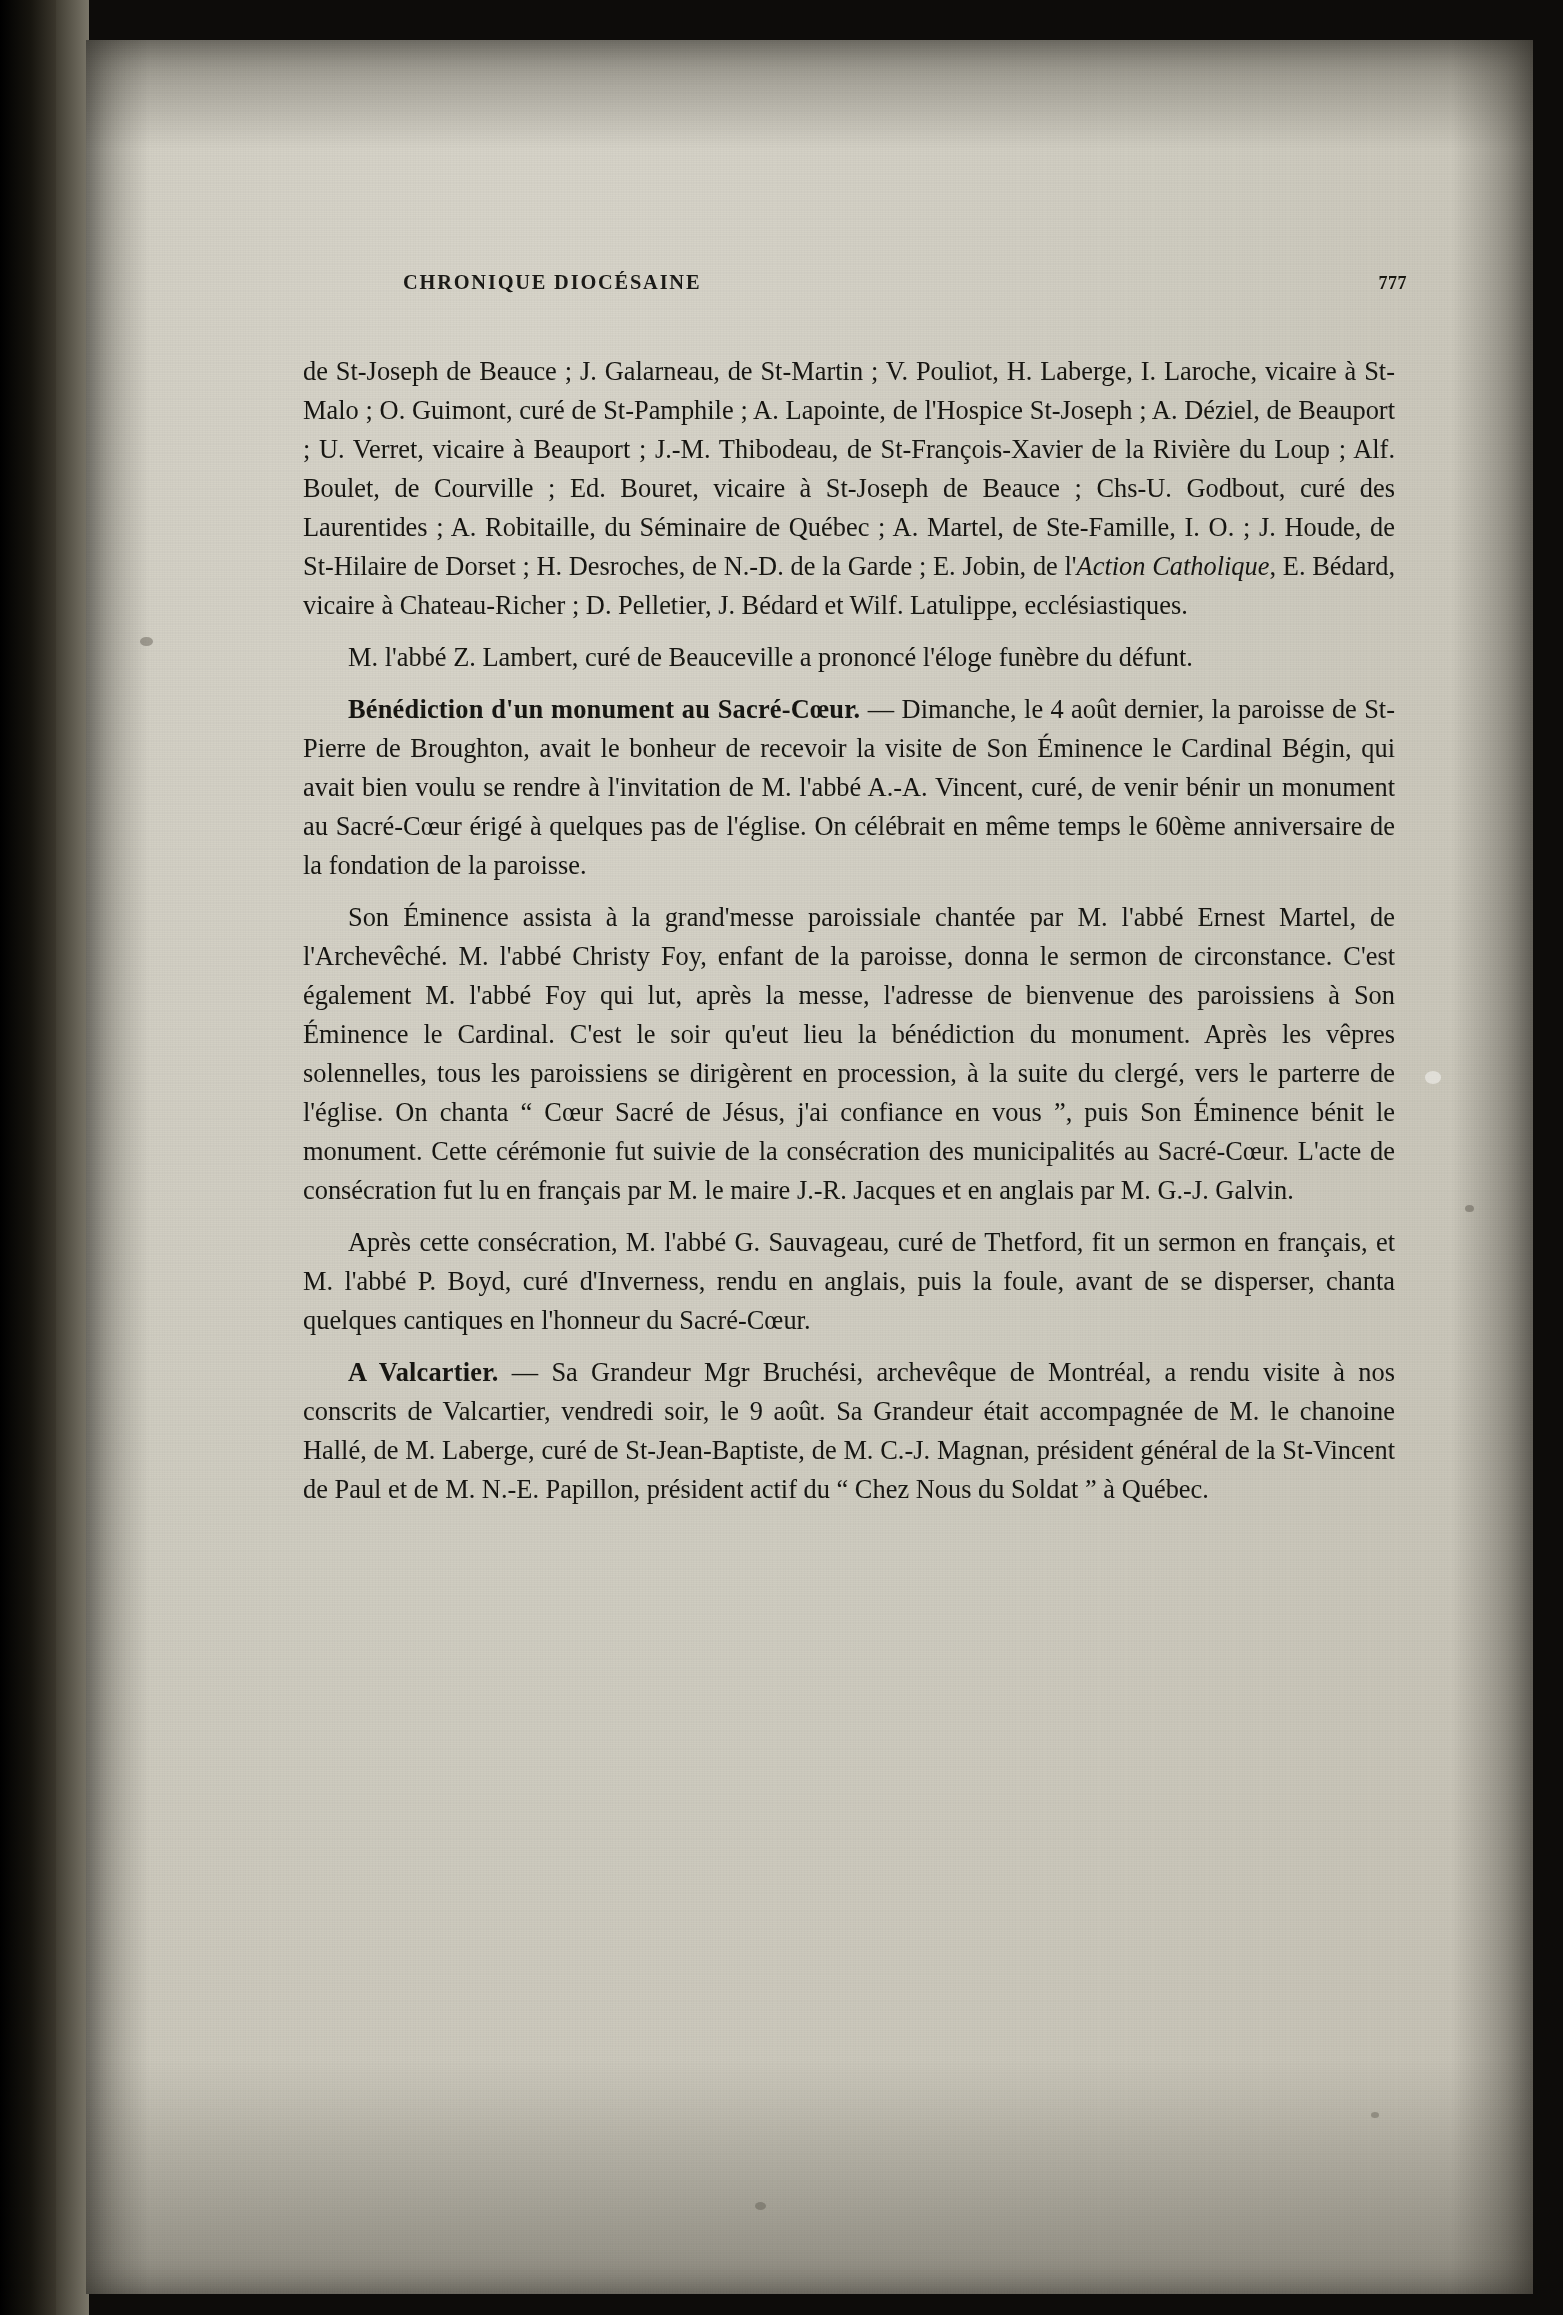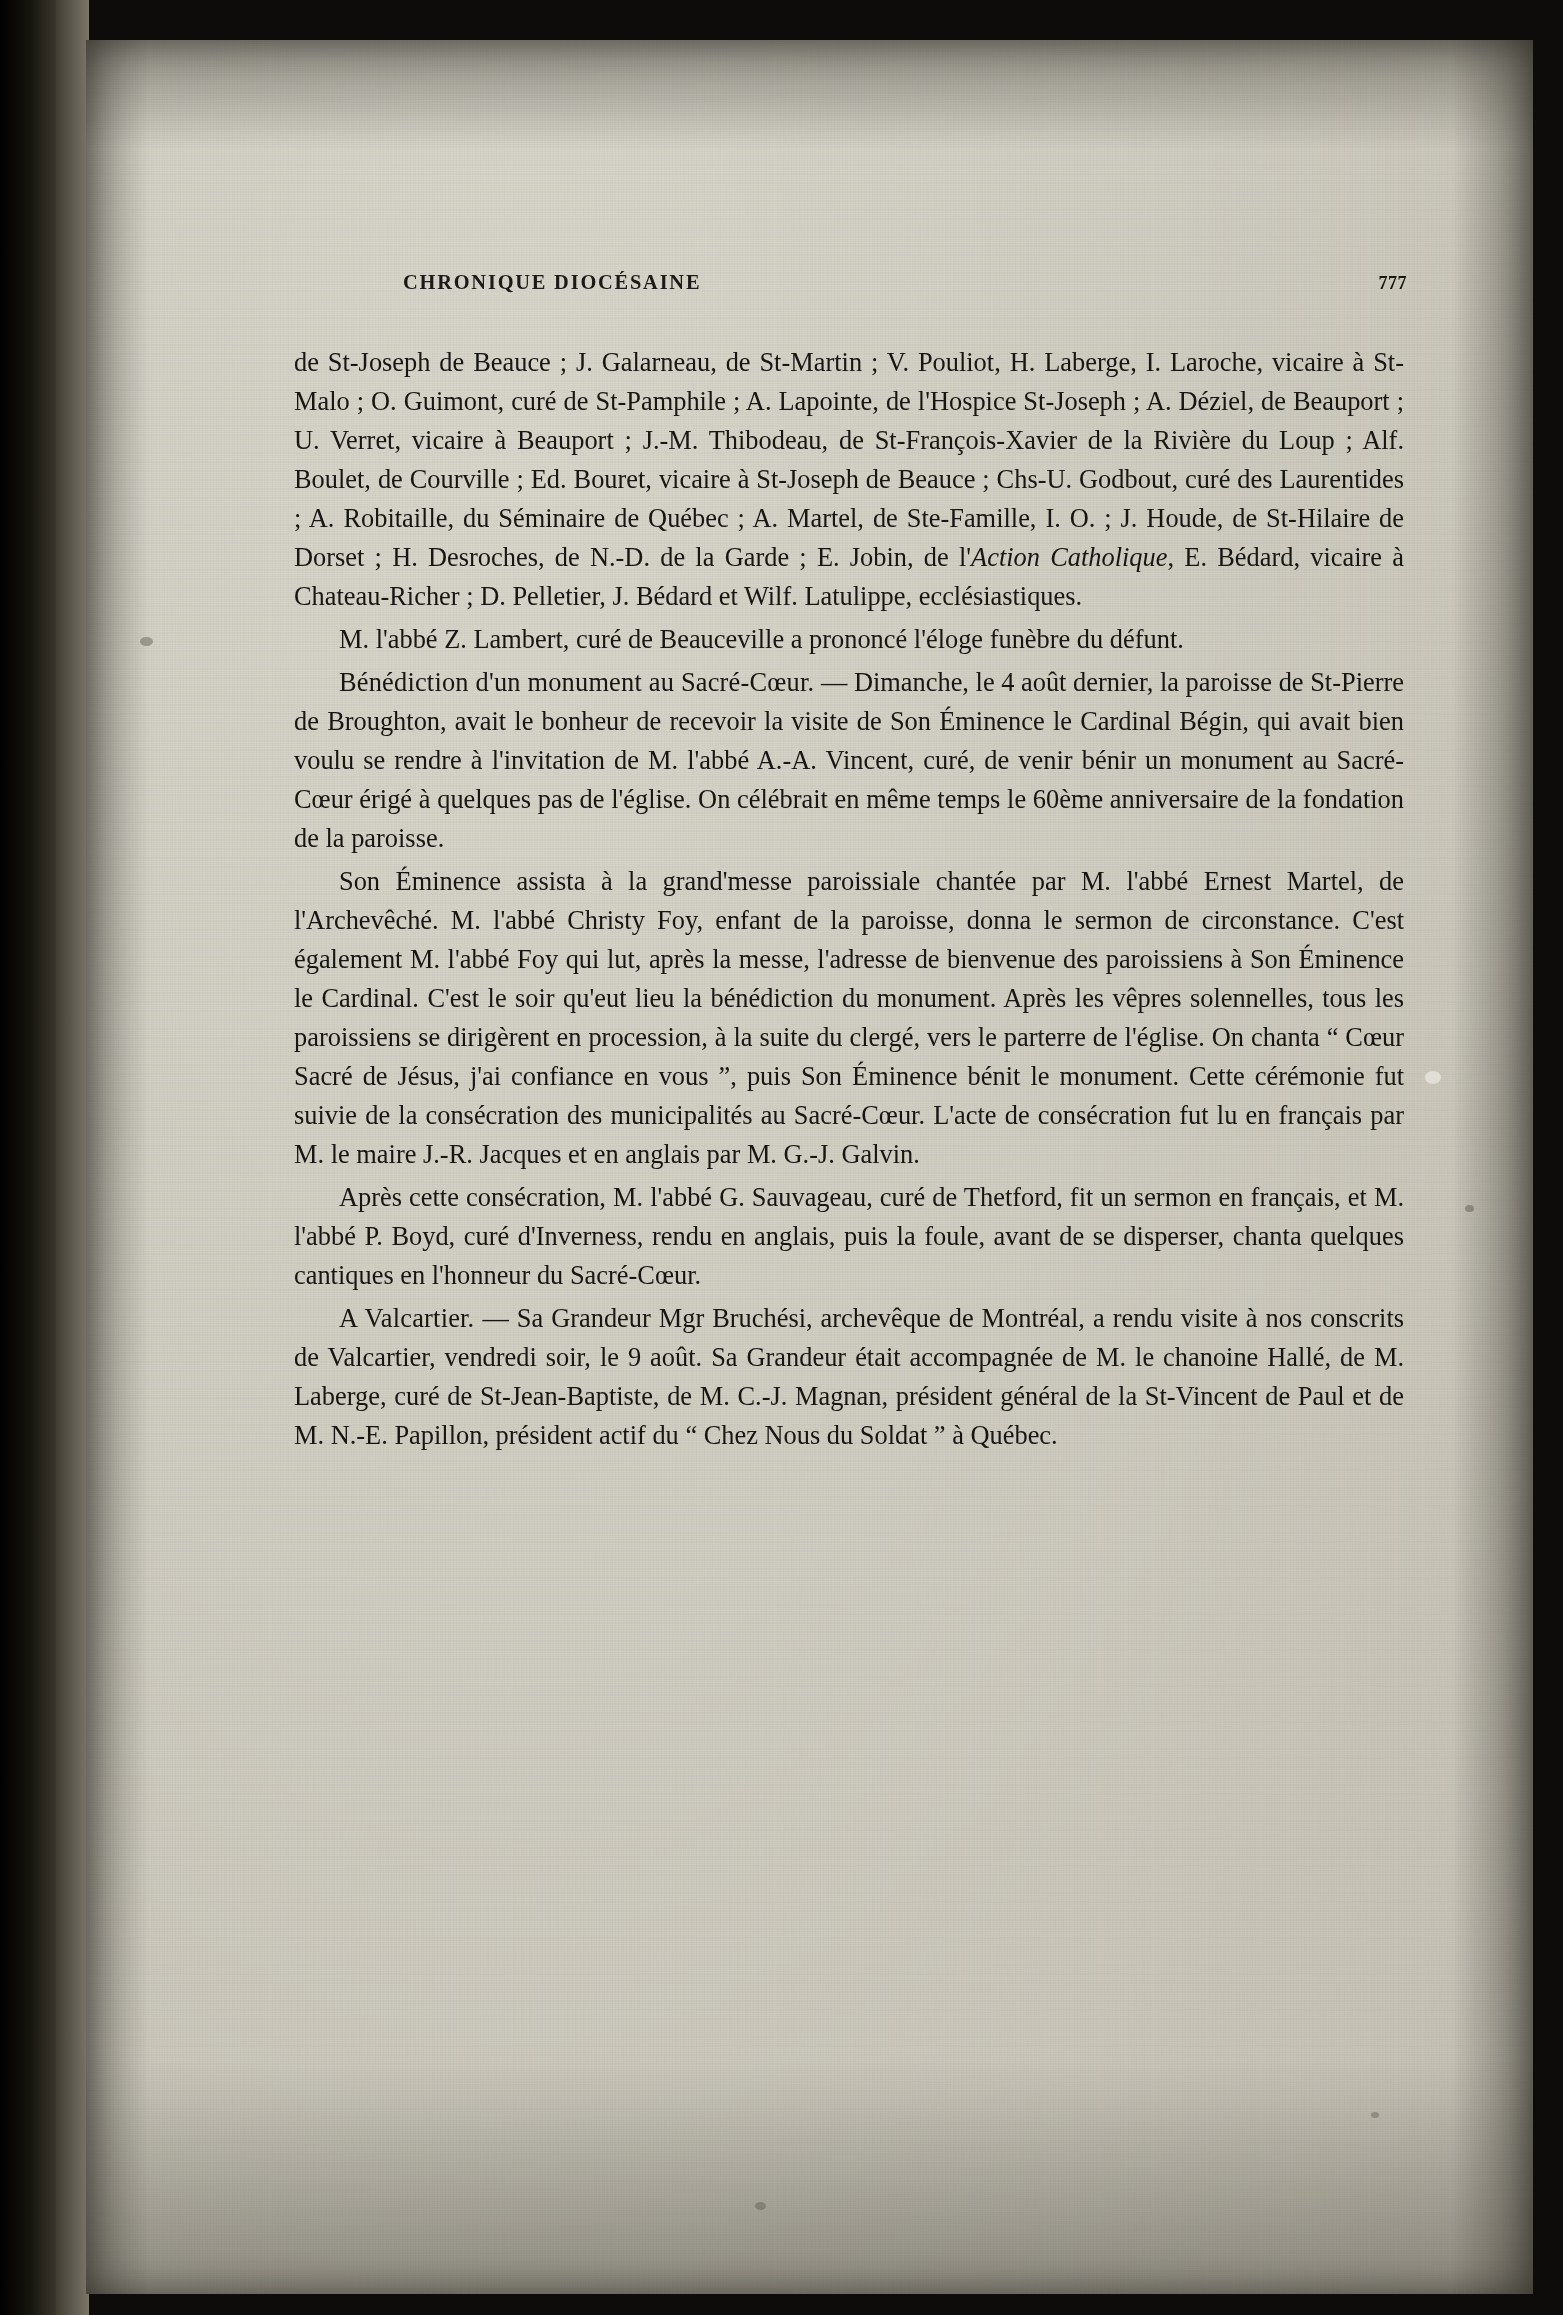--- a/index.html
+++ b/index.html
@@ -119,32 +119,32 @@
     left: 204px;
     top: 299px;
     width: 1118px;
     font-size: 26.4px;
     line-height: 39px;
     color: #171612;
     text-align: justify;
     text-justify: inter-word;
   }
   .para {
-    margin: 4px;
+    margin: 13px;
     text-indent: 0;
   }
   .para.indent {
     text-indent: 45px;
   }
   .para + .para {
     margin-top: 0px;
   }
   .it { font-style: italic; }
   .bold-head {
-    font-weight: 400;
+    font-weight: 700;
     letter-spacing: 0.2px;
   }
 
   
   .blemish {
     position: absolute;
     border-radius: 50%;
     pointer-events: none;
   }
 </style>

